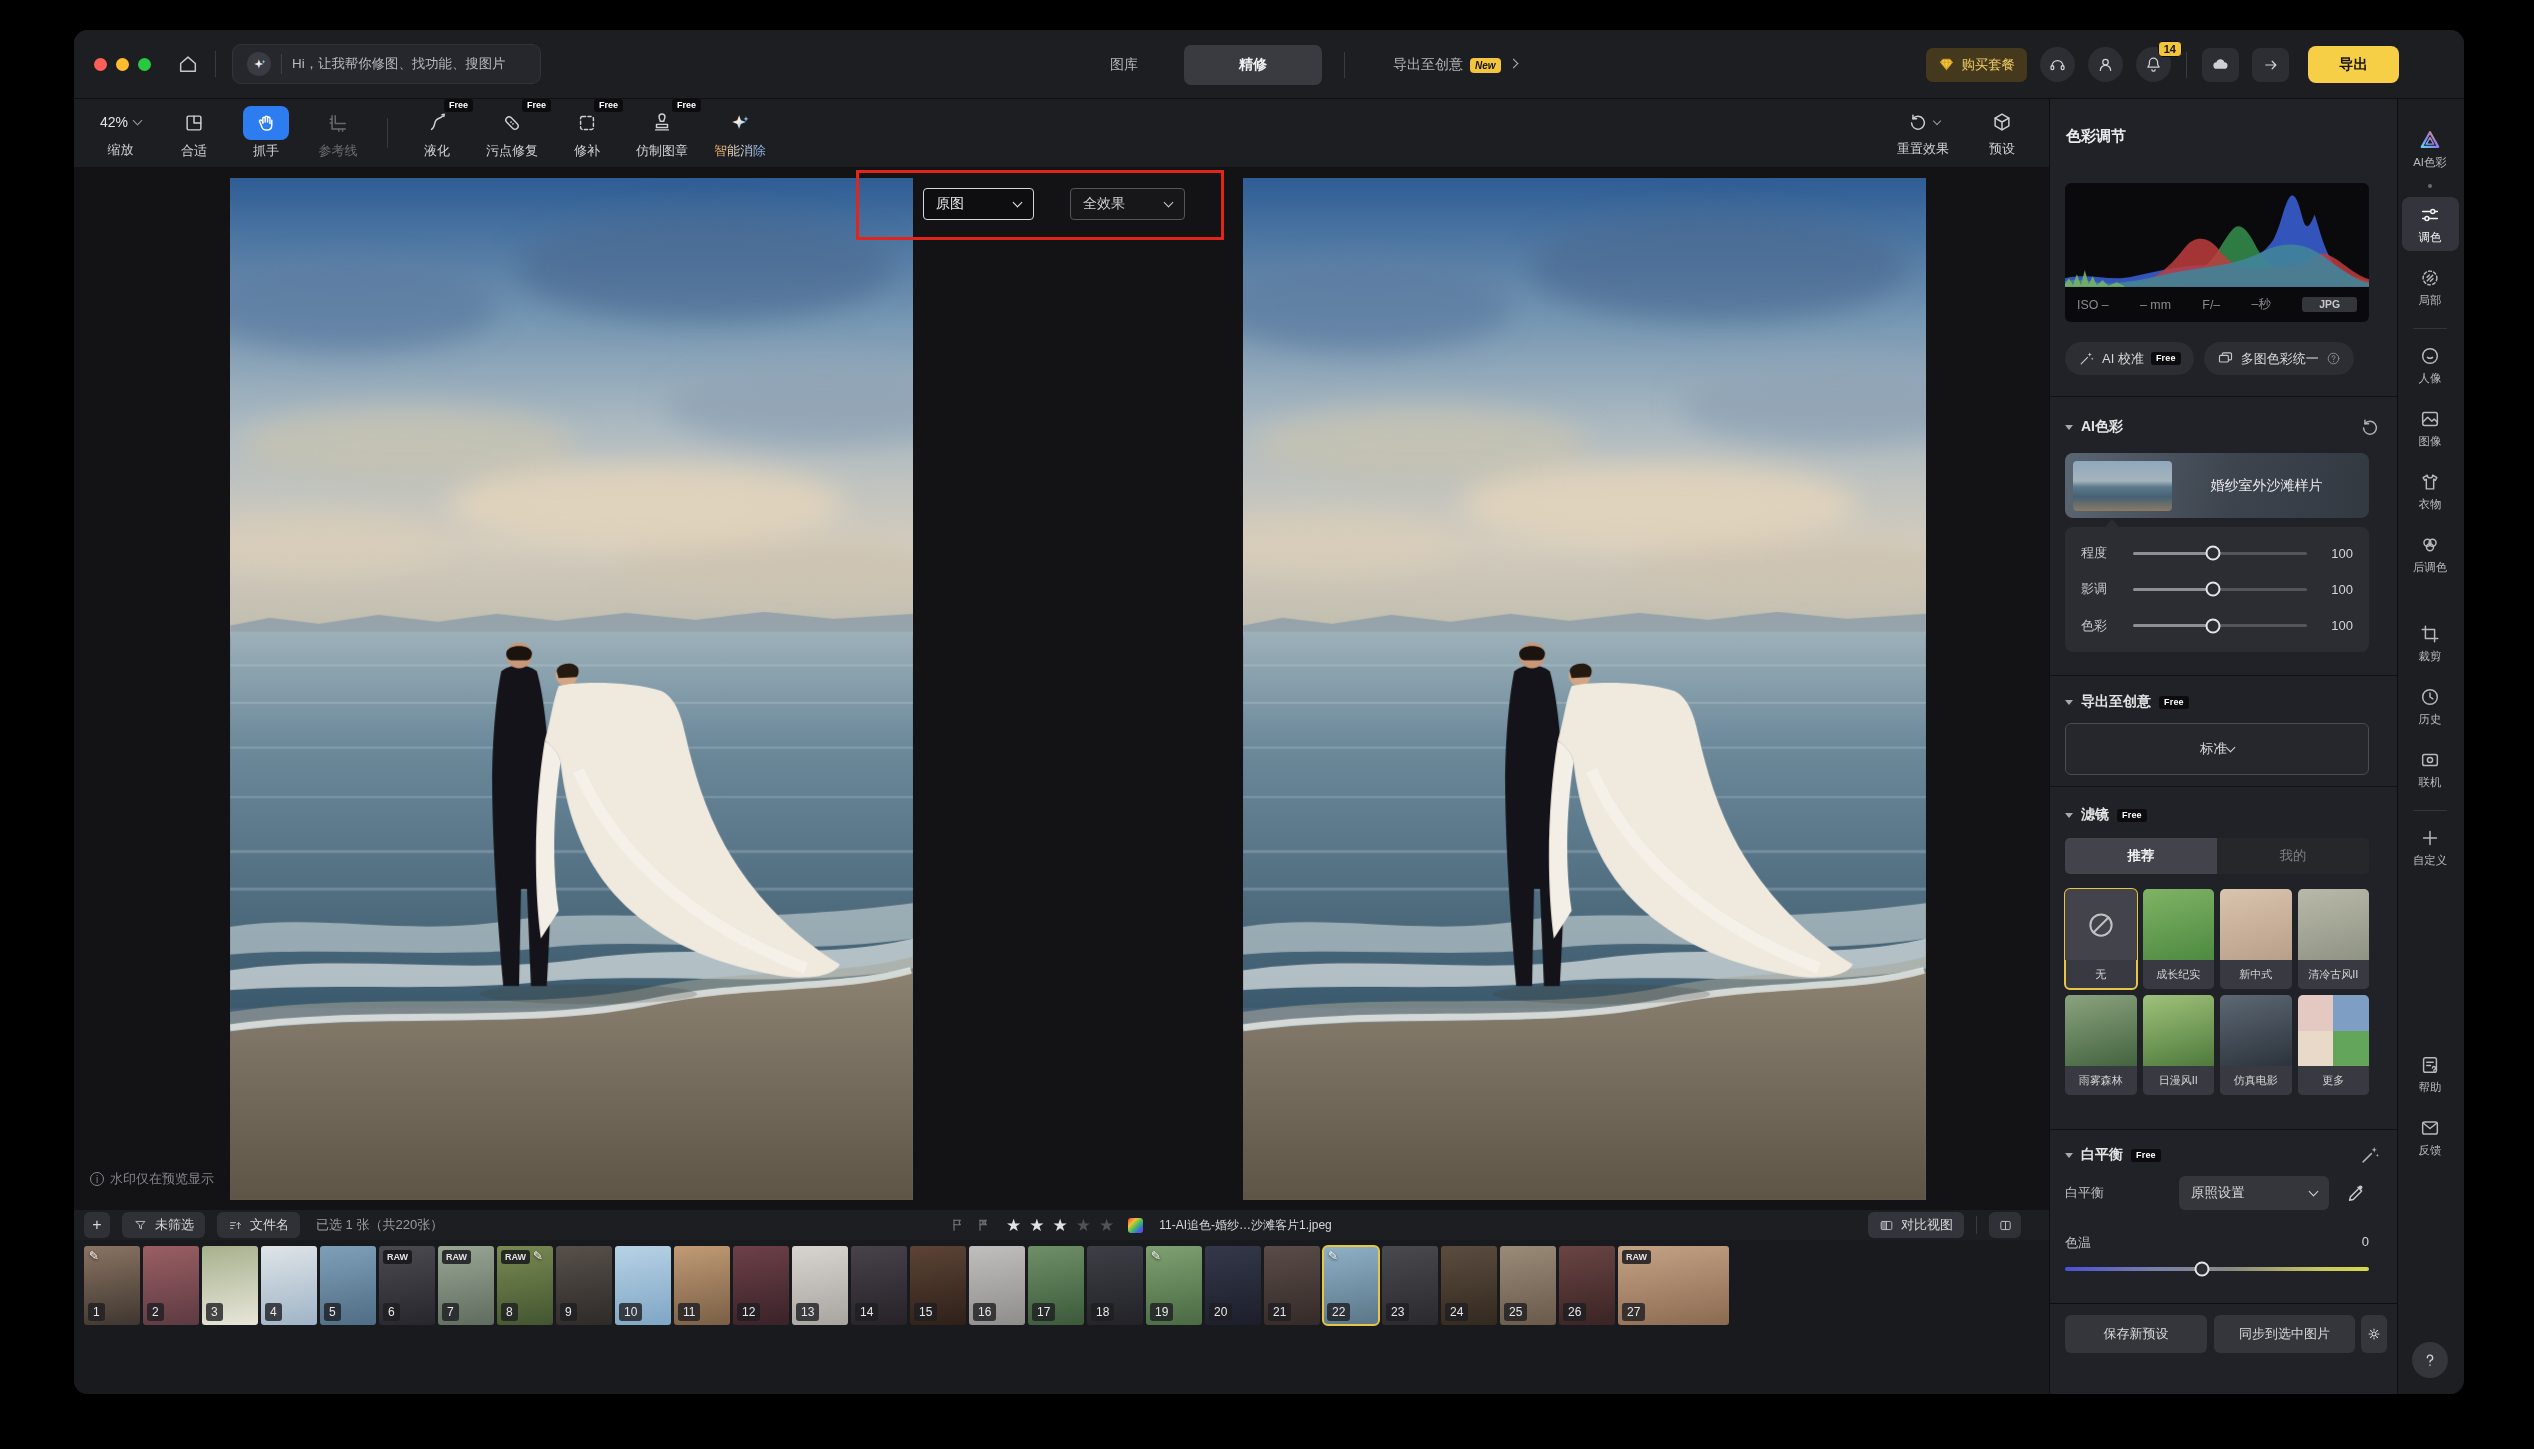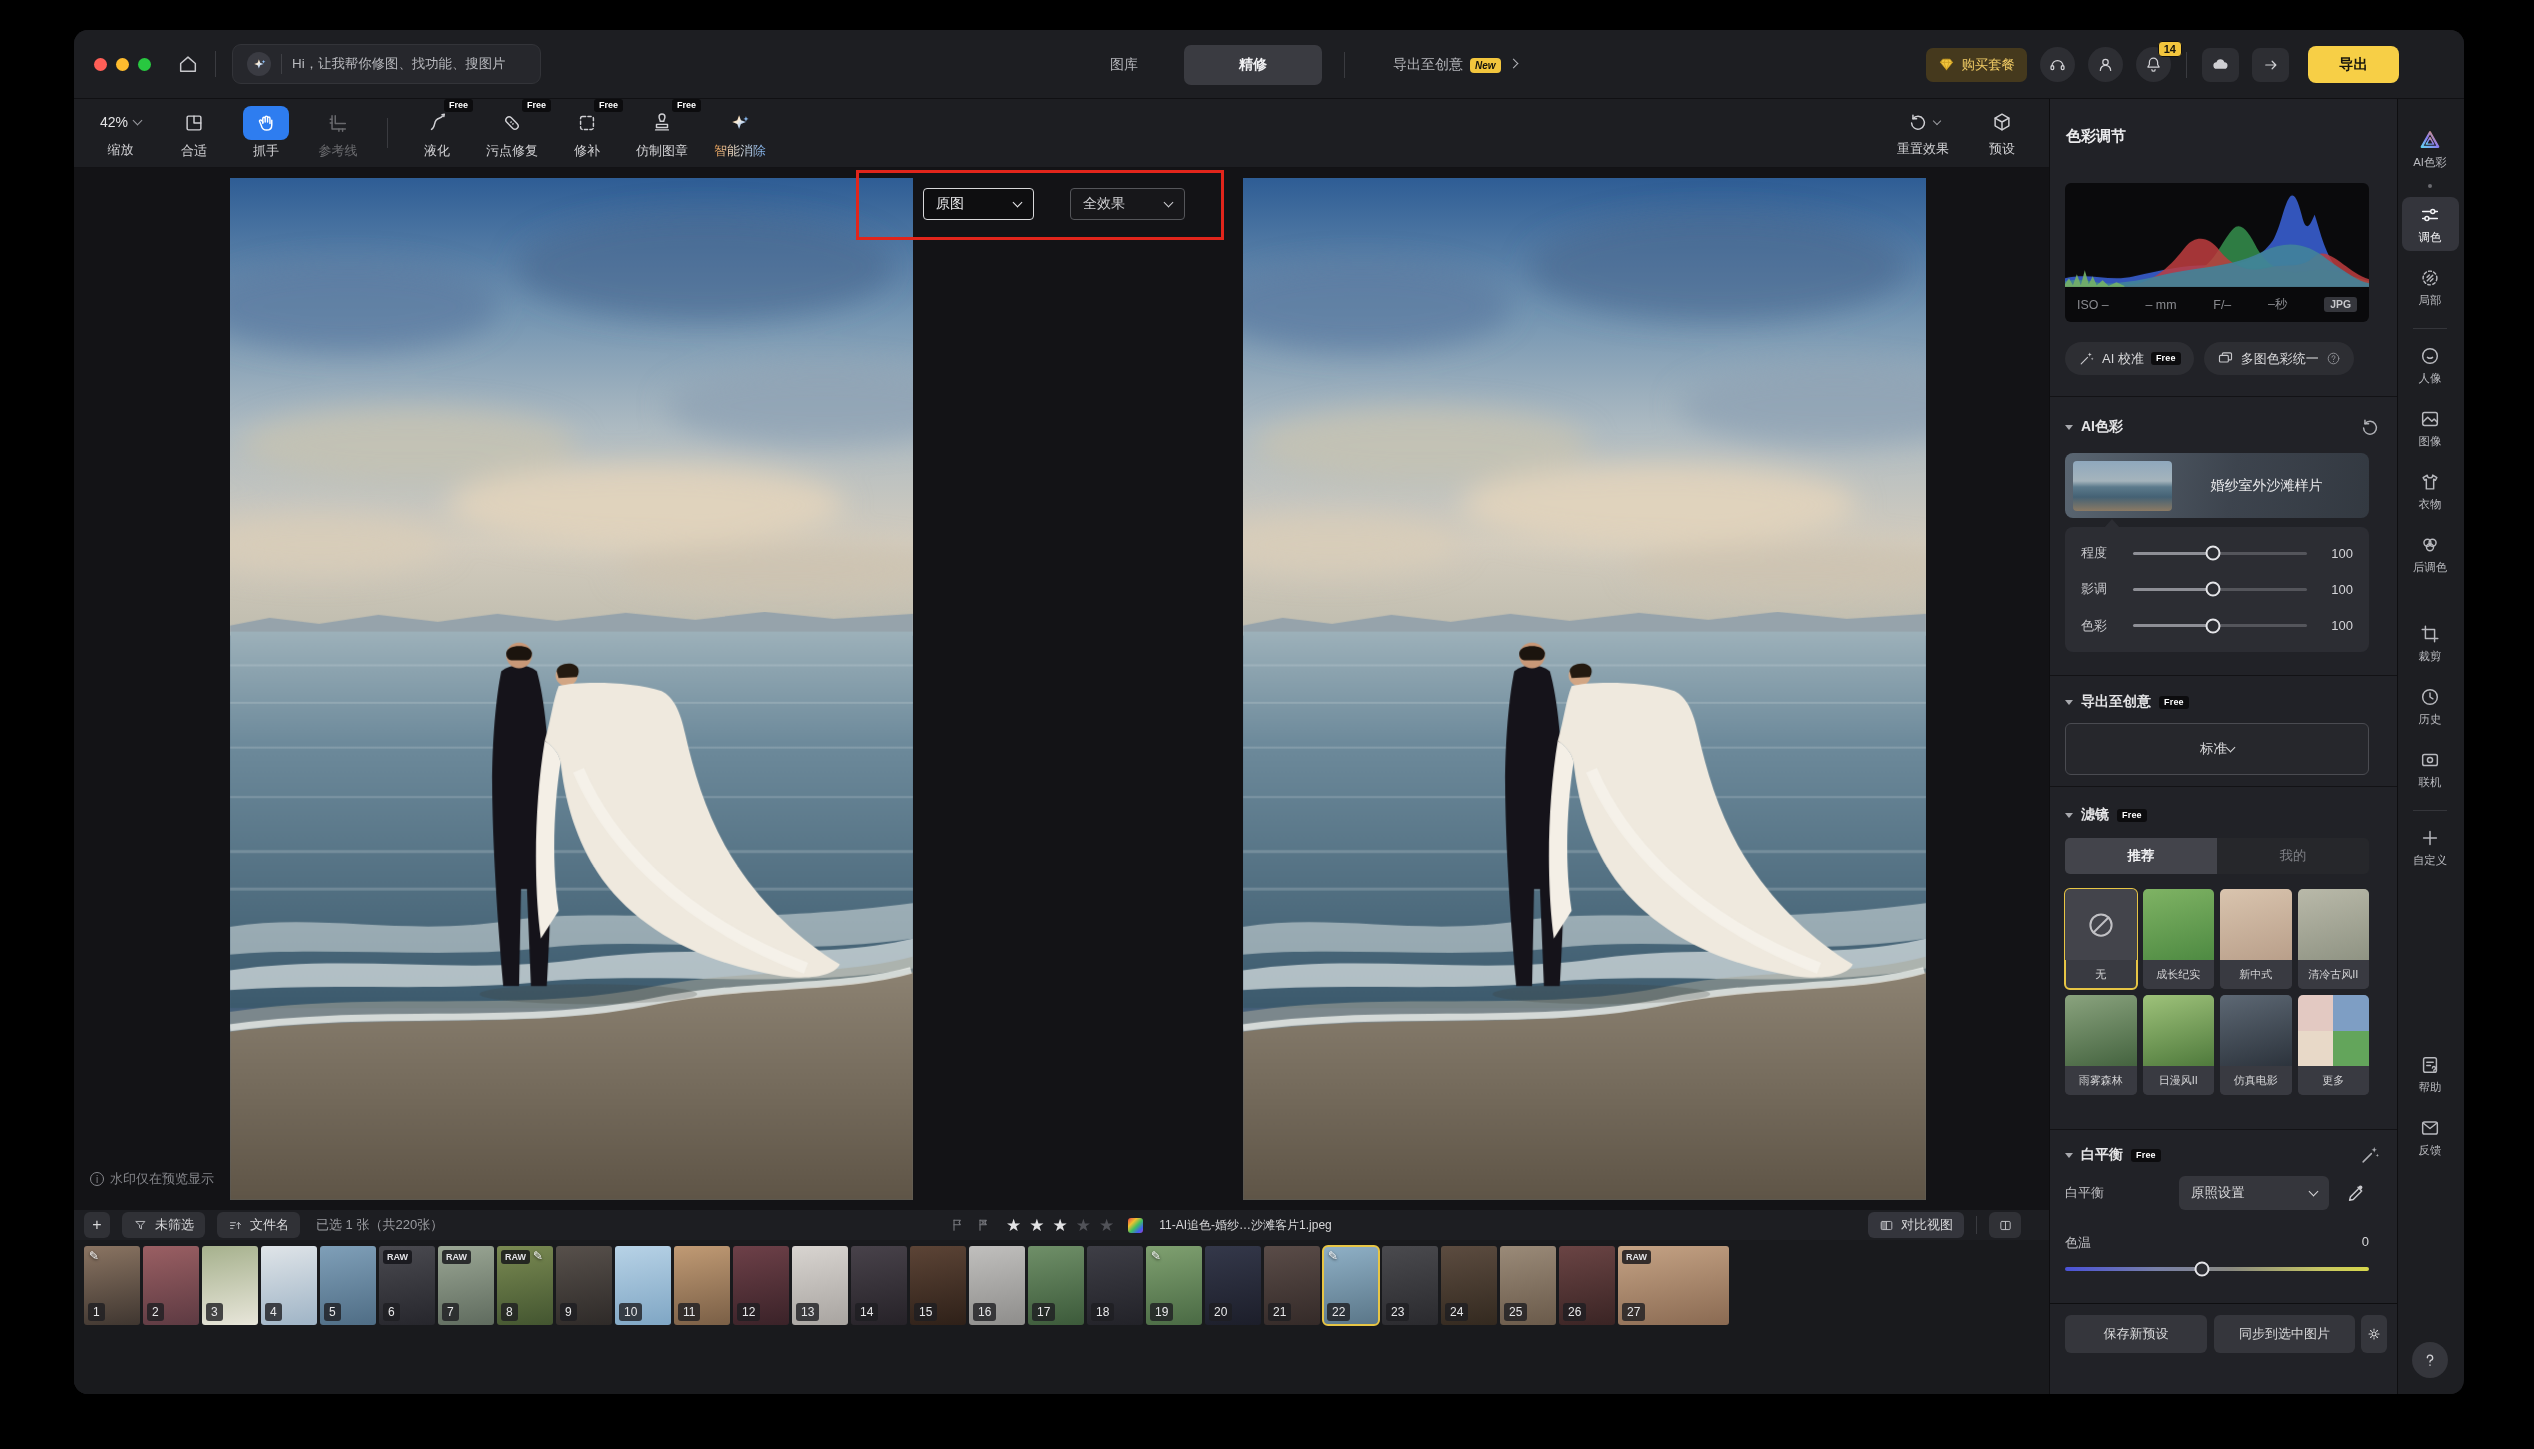--- a/index.html
+++ b/index.html
@@ -110,21 +110,21 @@
     padding:0 5px;font-size:12px;color:#e8e8ea;line-height:18px;}
   .t-raw{position:absolute;left:4px;top:4px;background:rgba(18,18,22,.8);border-radius:3px;
     padding:0 4px;font-size:9px;font-weight:700;color:#e4e4e8;line-height:14px;}
   .t-edit{position:absolute;left:5px;top:3px;color:#fff;font-size:12px;text-shadow:0 1px 3px rgba(0,0,0,.9);}
   .t-edit.shift{left:36px;}
   
   .p-title{position:absolute;left:16px;top:28px;font-size:15px;font-weight:700;color:#ececee;}
   .hist-card{position:absolute;left:15px;top:84px;width:304px;height:139px;background:#0a0a0c;border-radius:6px;overflow:hidden;}
   .exif-row{position:absolute;left:0;bottom:0;width:100%;height:35px;display:flex;align-items:center;
     justify-content:space-between;padding:0 12px;color:#8a8b90;font-size:12.4px;}
-  .jpg-chip{background:#35363c;border-radius:3px;padding:2px 6px;color:#c8c8cc;font-size:10.4px;font-weight:700;}
+  .jpg-chip{background:#35363c;border-radius:3px;padding:2px 17px;color:#c8c8cc;font-size:10.4px;font-weight:700;}
   .pills{position:absolute;left:15px;top:243px;display:flex;gap:10px;}
   .pill{height:33px;border-radius:17px;background:#2d2e33;display:flex;align-items:center;gap:7px;
     padding:0 13px;color:#d8d8da;font-size:13px;white-space:nowrap;}
   .pill .ic{width:17px;height:17px;color:#c8c8cc;}
   .p-div{position:absolute;left:0;width:100%;height:1px;background:#121215;}
   .sec-h{position:absolute;left:15px;display:flex;align-items:center;gap:8px;}
   .sec-t{font-size:14px;font-weight:700;color:#e4e4e6;}
   .ic-btn{position:absolute;color:#b0b1b6;}
   .preset-card{position:absolute;left:15px;top:354px;width:304px;height:65px;border-radius:8px;
     background:linear-gradient(100deg,#5a6672,#3d444e 55%,#333941);display:flex;align-items:center;padding:8px;}

